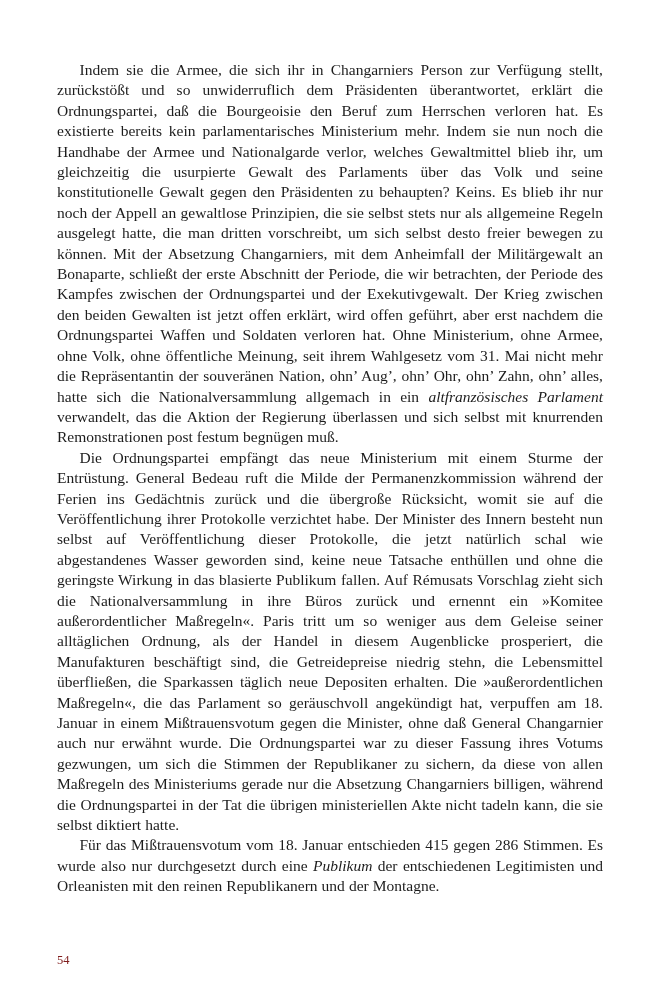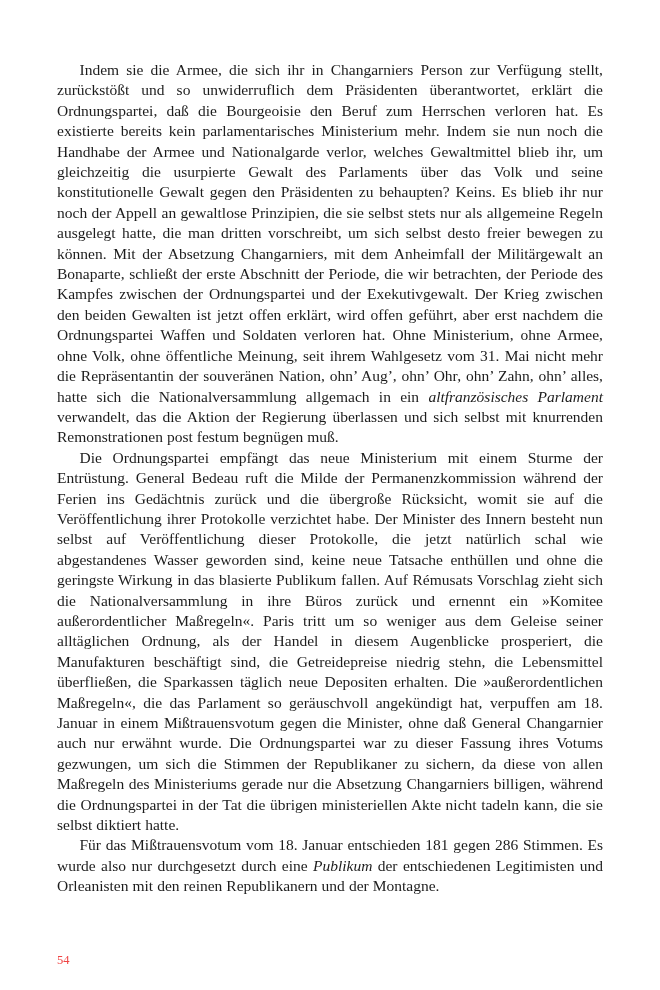--- a/index.html
+++ b/index.html
@@ -33,26 +33,26 @@
     word-spacing: 0.01em;
   }
   .italic {
     font-style: italic;
   }
   .page-number {
     position: absolute;
     left: 57px;
     bottom: 22px;
     font-size: 12.5px;
-    color: #ef4444;
+    color: #7f1d1d;
   }
 </style>
 </head>
 <body>
 
 <div class="page">
   <div class="text-block">
       <p lang="de"><span>Indem sie die Armee, die sich ihr in Changarniers Person zur Verfügung stellt, zurückstößt und so unwiderruflich dem Präsidenten überantwortet, erklärt die Ordnungspartei, daß die Bourgeoisie den Beruf zum Herrschen verloren hat. Es existierte bereits kein parlamentarisches Ministerium mehr. Indem sie nun noch die Handhabe der Armee und Nationalgarde verlor, welches Gewaltmittel blieb ihr, um gleichzeitig die usurpierte Gewalt des Parlaments über das Volk und seine konstitutionelle Gewalt gegen den Präsidenten zu behaupten? Keins. Es blieb ihr nur noch der Appell an gewaltlose Prinzipien, die sie selbst stets nur als allgemeine Regeln ausgelegt hatte, die man dritten vorschreibt, um sich selbst desto freier bewegen zu können. Mit der Absetzung Changarniers, mit dem Anheimfall der Militärgewalt an Bonaparte, schließt der erste Abschnitt der Periode, die wir betrachten, der Periode des Kampfes zwischen der Ordnungspartei und der Exekutivgewalt. Der Krieg zwischen den beiden Gewalten ist jetzt offen erklärt, wird offen geführt, aber erst nachdem die Ordnungspartei Waffen und Soldaten verloren hat. Ohne Ministerium, ohne Armee, ohne Volk, ohne öffentliche Meinung, seit ihrem Wahlgesetz vom 31. Mai nicht mehr die Repräsentantin der souveränen Nation, ohn’ Aug’, ohn’ Ohr, ohn’ Zahn, ohn’ alles, hatte sich die Nationalversammlung allgemach in ein </span><span class="italic">altfranzösisches Parlament</span><span> verwandelt, das die Aktion der Regierung überlassen und sich selbst mit knurrenden Remonstrationen post festum begnügen muß.</span></p>
       <p lang="de"><span>Die Ordnungspartei empfängt das neue Ministerium mit einem Sturme der Entrüstung. General Bedeau ruft die Milde der Permanenzkommission während der Ferien ins Gedächtnis zurück und die übergroße Rücksicht, womit sie auf die Veröffentlichung ihrer Protokolle verzichtet habe. Der Minister des Innern besteht nun selbst auf Veröffentlichung dieser Protokolle, die jetzt natürlich schal wie abgestandenes Wasser geworden sind, keine neue Tatsache enthüllen und ohne die geringste Wirkung in das blasierte Publikum fallen. Auf Rémusats Vorschlag zieht sich die Nationalversammlung in ihre Büros zurück und ernennt ein »Komitee außerordentlicher Maßregeln«. Paris tritt um so weniger aus dem Geleise seiner alltäglichen Ordnung, als der Handel in diesem Augenblicke prosperiert, die Manufakturen beschäftigt sind, die Getreidepreise niedrig stehn, die Lebensmittel überfließen, die Sparkassen täglich neue Depositen erhalten. Die »außerordentlichen Maßregeln«, die das Parlament so geräuschvoll angekündigt hat, verpuffen am 18. Januar in einem Mißtrauensvotum gegen die Minister, ohne daß General Changarnier auch nur erwähnt wurde. Die Ordnungspartei war zu dieser Fassung ihres Votums gezwungen, um sich die Stimmen der Republikaner zu sichern, da diese von allen Maßregeln des Ministeriums gerade nur die Absetzung Changarniers billigen, während die Ordnungspartei in der Tat die übrigen ministeriellen Akte nicht tadeln kann, die sie selbst diktiert hatte.</span></p>
-      <p lang="de"><span>Für das Mißtrauensvotum vom 18. Januar entschieden 181 gegen 286 Stimmen. Es wurde also nur durchgesetzt durch eine </span><span class="italic">Publikum</span><span> der entschiedenen Legitimisten und Orleanisten mit den reinen Republikanern und der Montagne.</span></p>
+      <p lang="de"><span>Für das Mißtrauensvotum vom 18. Januar entschieden 415 gegen 286 Stimmen. Es wurde also nur durchgesetzt durch eine </span><span class="italic">Publikum</span><span> der entschiedenen Legitimisten und Orleanisten mit den reinen Republikanern und der Montagne.</span></p>
     </div>
   <div class="page-number">54</div>
 </div>
 
 </body></html>

